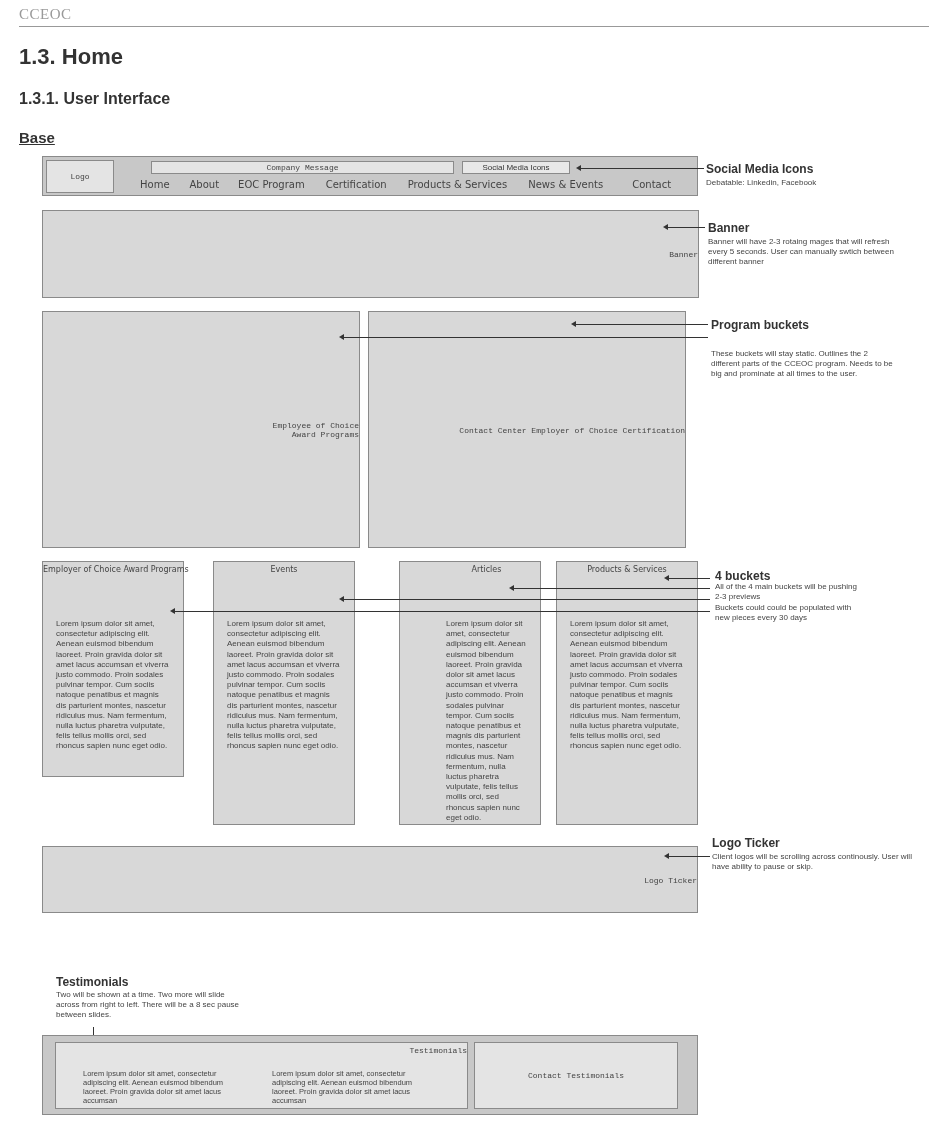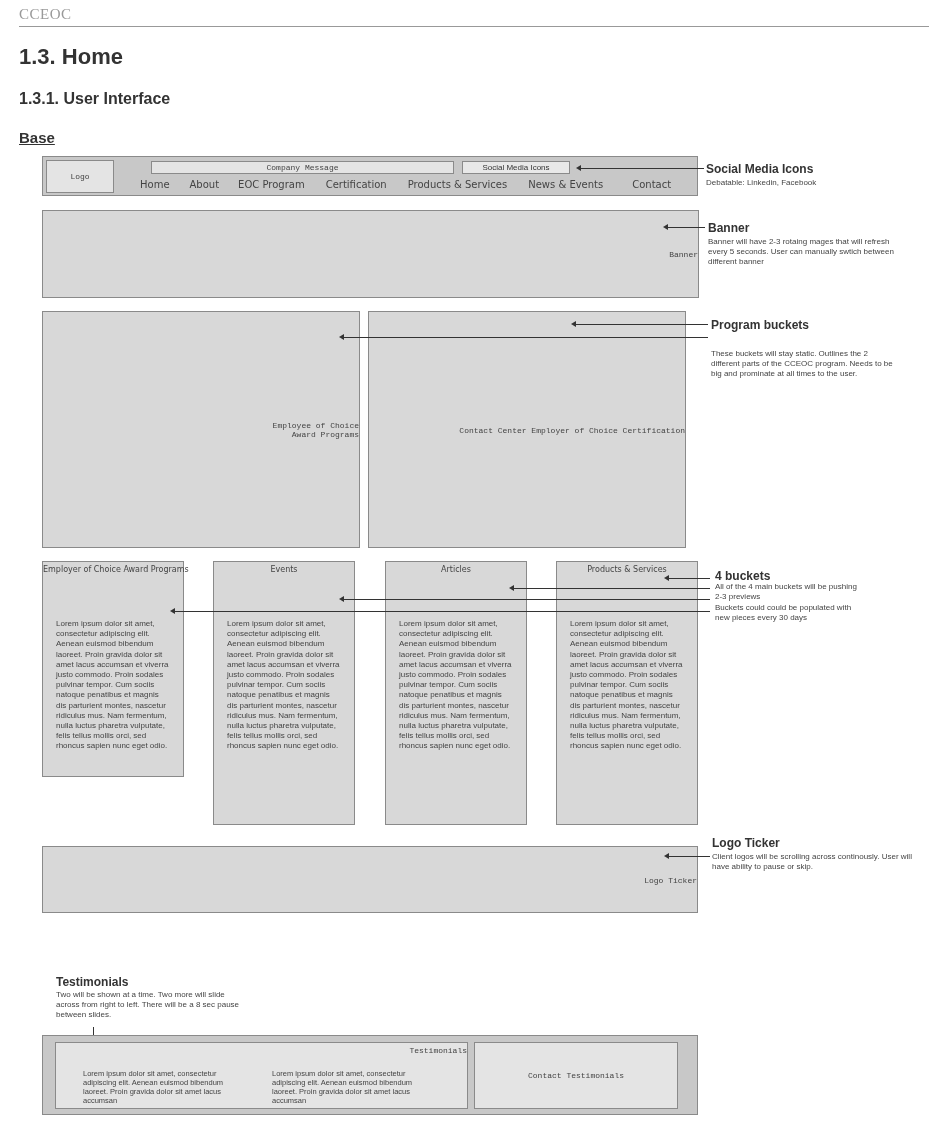--- a/index.html
+++ b/index.html
@@ -100,21 +100,21 @@
 <div class="abs annot-text" style="left:711px; top:349px; width:185px;">These buckets will stay static. Outlines the 2 different parts of the CCEOC program. Needs to be big and prominate at all times to the user.</div>
 
 <div class="abs box" style="left:42px; top:561px; width:142px; height:216px;">
   <div class="bucket-title">Employer of Choice Award Programs</div>
   <div class="lorem" style="margin-top:45px;">Lorem ipsum dolor sit amet, consectetur adipiscing elit. Aenean euismod bibendum laoreet. Proin gravida dolor sit amet lacus accumsan et viverra justo commodo. Proin sodales pulvinar tempor. Cum sociis natoque penatibus et magnis dis parturient montes, nascetur ridiculus mus. Nam fermentum, nulla luctus pharetra vulputate, felis tellus mollis orci, sed rhoncus sapien nunc eget odio.</div>
 </div>
 <div class="abs box" style="left:213px; top:561px; width:142px; height:264px;">
   <div class="bucket-title">Events</div>
   <div class="lorem" style="margin-top:45px;">Lorem ipsum dolor sit amet, consectetur adipiscing elit. Aenean euismod bibendum laoreet. Proin gravida dolor sit amet lacus accumsan et viverra justo commodo. Proin sodales pulvinar tempor. Cum sociis natoque penatibus et magnis dis parturient montes, nascetur ridiculus mus. Nam fermentum, nulla luctus pharetra vulputate, felis tellus mollis orci, sed rhoncus sapien nunc eget odio.</div>
 </div>
-<div class="abs box" style="left:385px; top:561px; width:142px; height:264px;">
+<div class="abs box" style="left:399px; top:561px; width:142px; height:264px;padding-left:33px;">
   <div class="bucket-title">Articles</div>
   <div class="lorem" style="margin-top:45px;">Lorem ipsum dolor sit amet, consectetur adipiscing elit. Aenean euismod bibendum laoreet. Proin gravida dolor sit amet lacus accumsan et viverra justo commodo. Proin sodales pulvinar tempor. Cum sociis natoque penatibus et magnis dis parturient montes, nascetur ridiculus mus. Nam fermentum, nulla luctus pharetra vulputate, felis tellus mollis orci, sed rhoncus sapien nunc eget odio.</div>
 </div>
 <div class="abs box" style="left:556px; top:561px; width:142px; height:264px;">
   <div class="bucket-title">Products &amp; Services</div>
   <div class="lorem" style="margin-top:45px;">Lorem ipsum dolor sit amet, consectetur adipiscing elit. Aenean euismod bibendum laoreet. Proin gravida dolor sit amet lacus accumsan et viverra justo commodo. Proin sodales pulvinar tempor. Cum sociis natoque penatibus et magnis dis parturient montes, nascetur ridiculus mus. Nam fermentum, nulla luctus pharetra vulputate, felis tellus mollis orci, sed rhoncus sapien nunc eget odio.</div>
 </div>
 
 <div class="abs arrow-line" style="left:666px; top:578px; width:44px;"></div>
 <div class="abs arrow-head" style="left:664px; top:575px;"></div>

